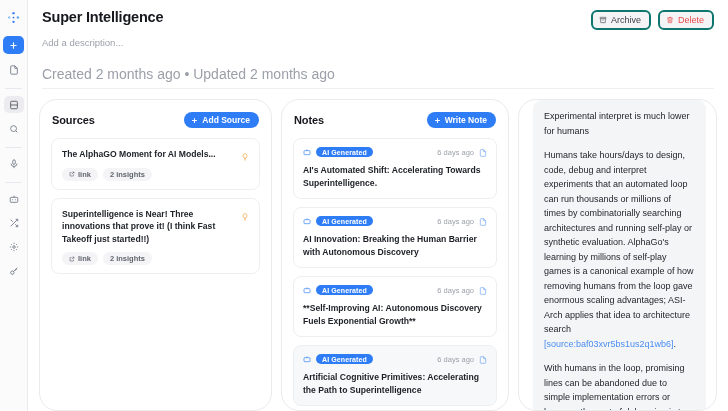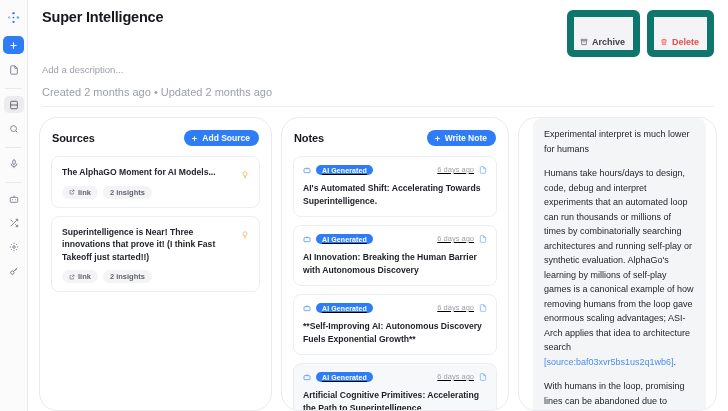--- a/index.html
+++ b/index.html
@@ -35,26 +35,26 @@
 
   .topbar { padding: 8px 14px 0 14px; }
   .topbar-row { display: flex; align-items: flex-start; justify-content: space-between; }
   .title {
     font-size: 14.5px; font-weight: bold; color: #16181d; letter-spacing: -0.2px;
     line-height: 18px;
   }
   .topbtns { display: flex; gap: 7px; padding-top: 2px; }
   .tbtn {
     display: flex; align-items: center; gap: 4px;
-    background: #f4f4f6; border: 7px solid #0f766e; border-radius: 6px;
-    padding: 20px 8px 3px 6px; font-size: 9px; color: #3d4148; font-weight: 700;
+    background: #f4f4f6; border: 2px solid #0f766e; border-radius: 6px;
+    padding: 3px 8px 3px 6px; font-size: 9px; color: #3d4148; font-weight: 400;
   }
   .tbtn.danger { color: #e94b4b; }
   .desc { font-size: 9.5px; color: #9b9fa8; margin-top: 6px; line-height: 13px; }
-  .meta { font-size: 11px; color: #9b9fa8; margin-top: 10px; line-height: 12px; }
+  .meta { font-size: 14px; color: #9b9fa8; margin-top: 19px; line-height: 12px; }
   .topdiv { height: 1px; background: #eceef1; margin: 8px 0 0 0; }
 
   
   .panels {
     flex: 1; display: flex; gap: 9px;
     padding: 10px 11px 0 11px; min-height: 0;
   }
   .panel {
     background: #ffffff;
     border: 1px solid #eaeaef;
@@ -100,21 +100,21 @@
     padding: 2px 7px; font-size: 7.5px; color: #60646d;
   }
   .bulb { position: absolute; right: 10px; top: 9px; color: #f0a23c; }
 
   
   .note-card {
     border: 1px solid #eceef1; border-radius: 8px;
     padding: 8px 9px 9px 9px; margin-bottom: 8px; background: #fff;
   }
   .note-card.sel { background: #f7f8fa; }
-  .note-top { display: flex; align-items: flex-start; justify-content: space-between; text-decoration: underline; }
+  .note-top { display: flex; align-items: flex-end; justify-content: space-between; }
   .note-left { display: flex; align-items: center; gap: 5px; }
   .badge {
     background: #2f7df6; color: #fff; border-radius: 9px;
     padding: 1.5px 6px; font-size: 7px; font-weight: 600; letter-spacing: 0.1px;
   }
   .note-right { display: flex; align-items: center; gap: 5px; }
   .note-time { font-size: 7.5px; color: #9b9fa8; }
   .note-title { font-size: 8.6px; color: #1c1f25; font-weight: 600; line-height: 12.5px; margin-top: 7px; }
 
   

